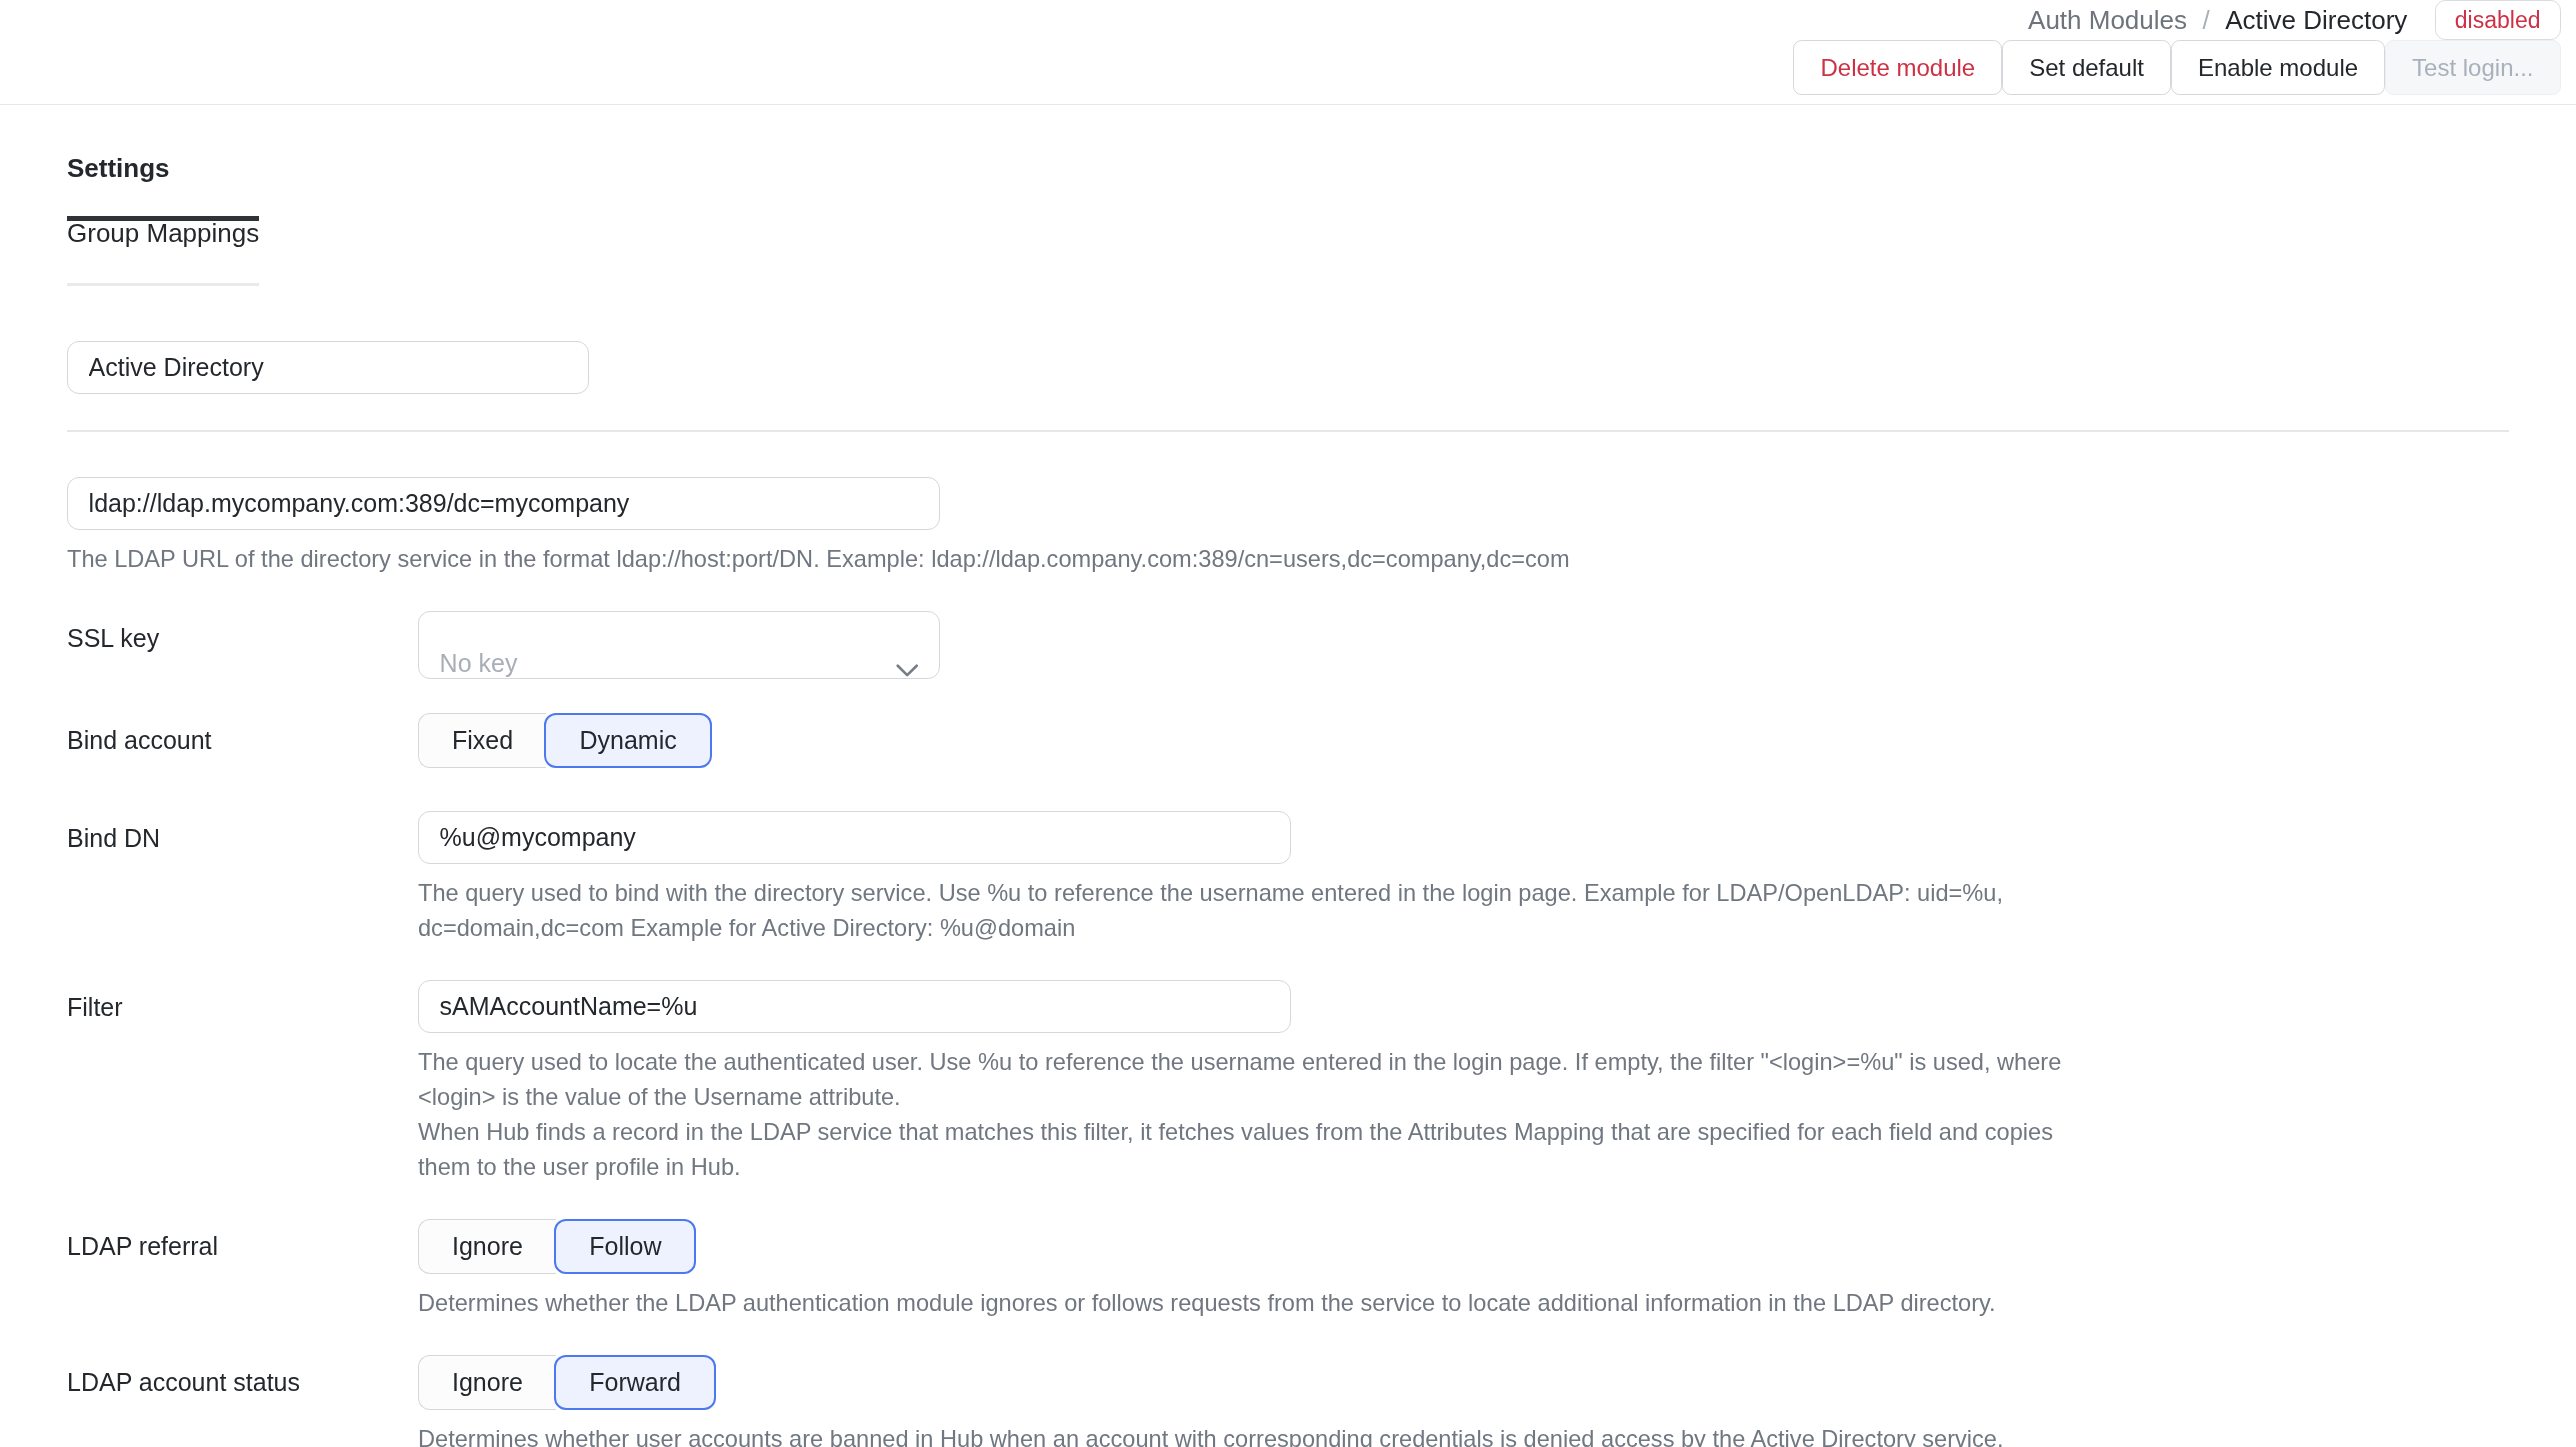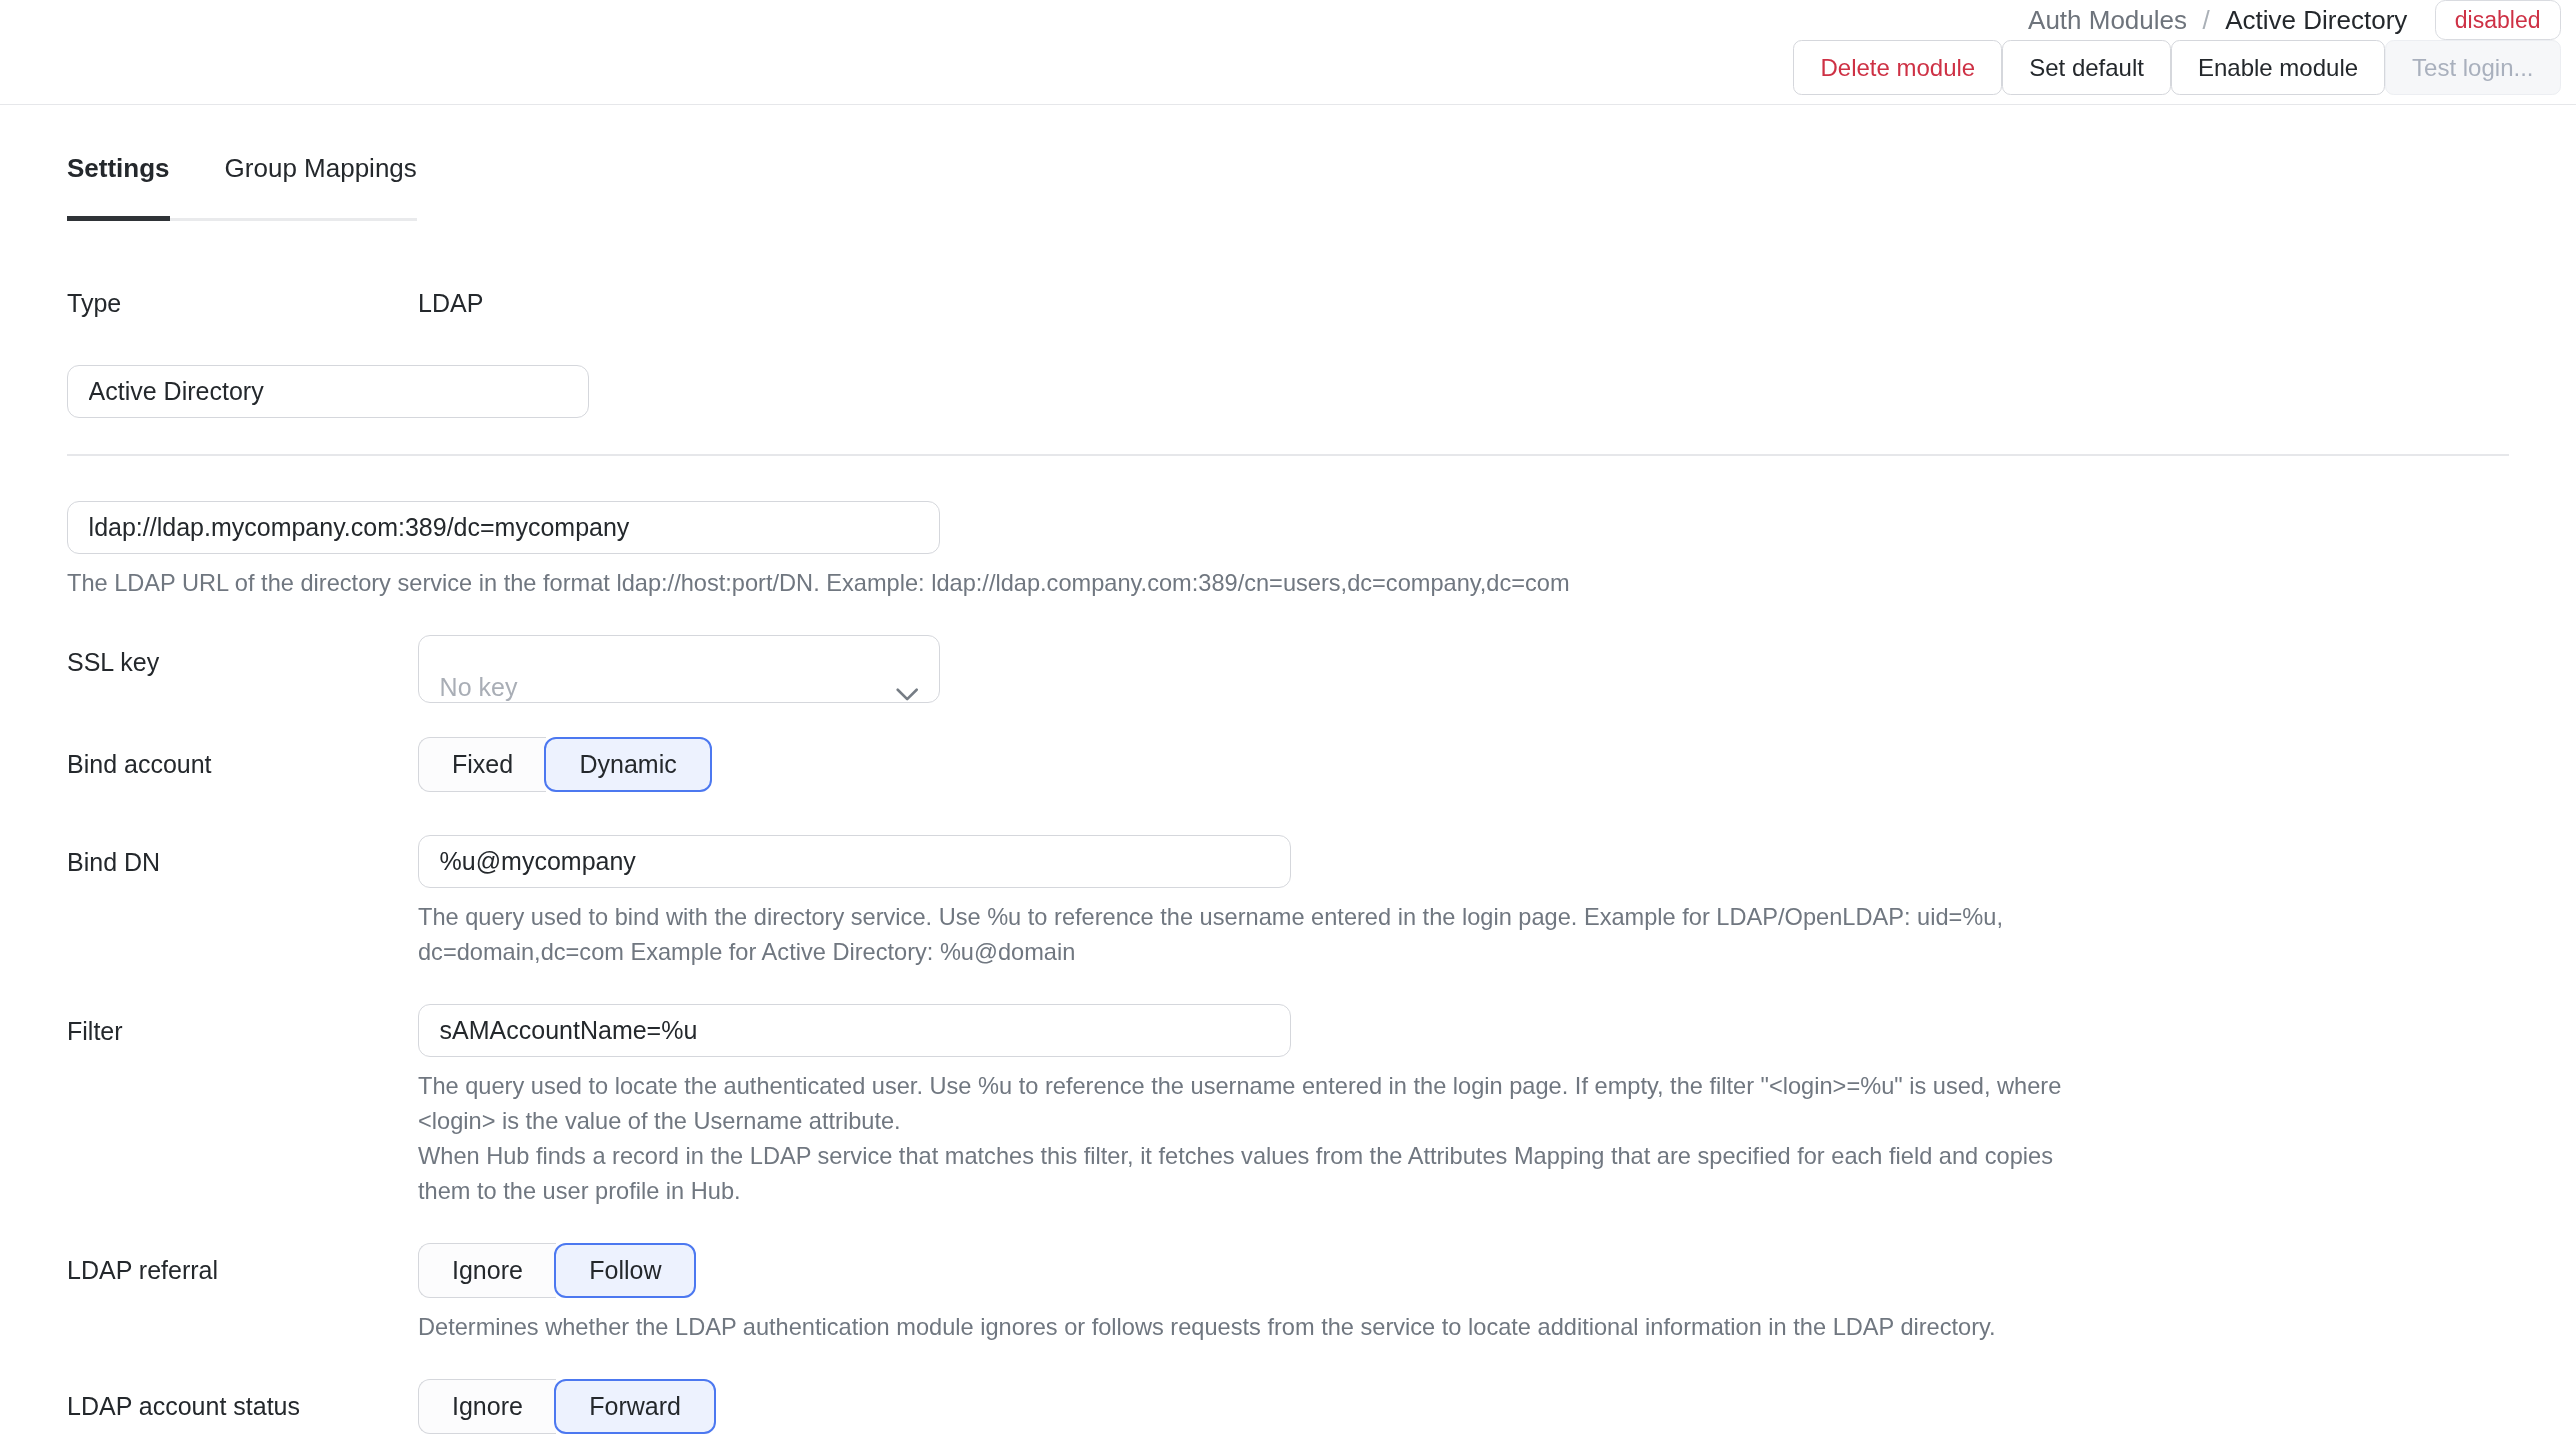--- a/index.html
+++ b/index.html
@@ -48,21 +48,21 @@
   }
   .btn.danger{color:var(--danger-red);}
   .btn.disabled{
     background:var(--disabled-bg);border-color:var(--disabled-border);
     color:var(--disabled-text);cursor:default;
   }
 
   
   .main{padding:48px 67px 0 67px;}
 
-  .tabs{display:inline-flex;gap:55px;border-bottom:3.4px solid var(--tab-track);}
+  .tabs{display:inline-flex;border-bottom:3.4px solid var(--tab-track);flex-direction:column;}
   .tab{font-size:26px;color:var(--text-dark);padding-bottom:34px;position:relative;cursor:pointer;}
   .tab.active{font-weight:bold;}
   .tab.active::after{
     content:"";position:absolute;left:0;right:0;bottom:-3.4px;height:5.2px;
     background:var(--tab-underline);
   }
 
   .form{margin-top:55px;}
   .row{display:flex;align-items:flex-start;margin-bottom:34px;}
   .row.tight{margin-bottom:0;}
@@ -126,26 +126,20 @@
 
 <div class="main">
 
   <div class="tabs">
     <div class="tab active">Settings</div>
     <div class="tab">Group Mappings</div>
   </div>
 
   <div class="form">
 
-    <div class="row">
-      <div class="row-label">Type</div>
-      <div class="row-control">
-        <div class="static-value">LDAP</div>
-      </div>
-    </div>
 
     <div class="row tight">
       <div class="row-control">
         <input type="text" class="text-input w-short" value="Active Directory" style="">
       </div>
     </div>
 
     <div class="divider"></div>
 
     <div class="row">

